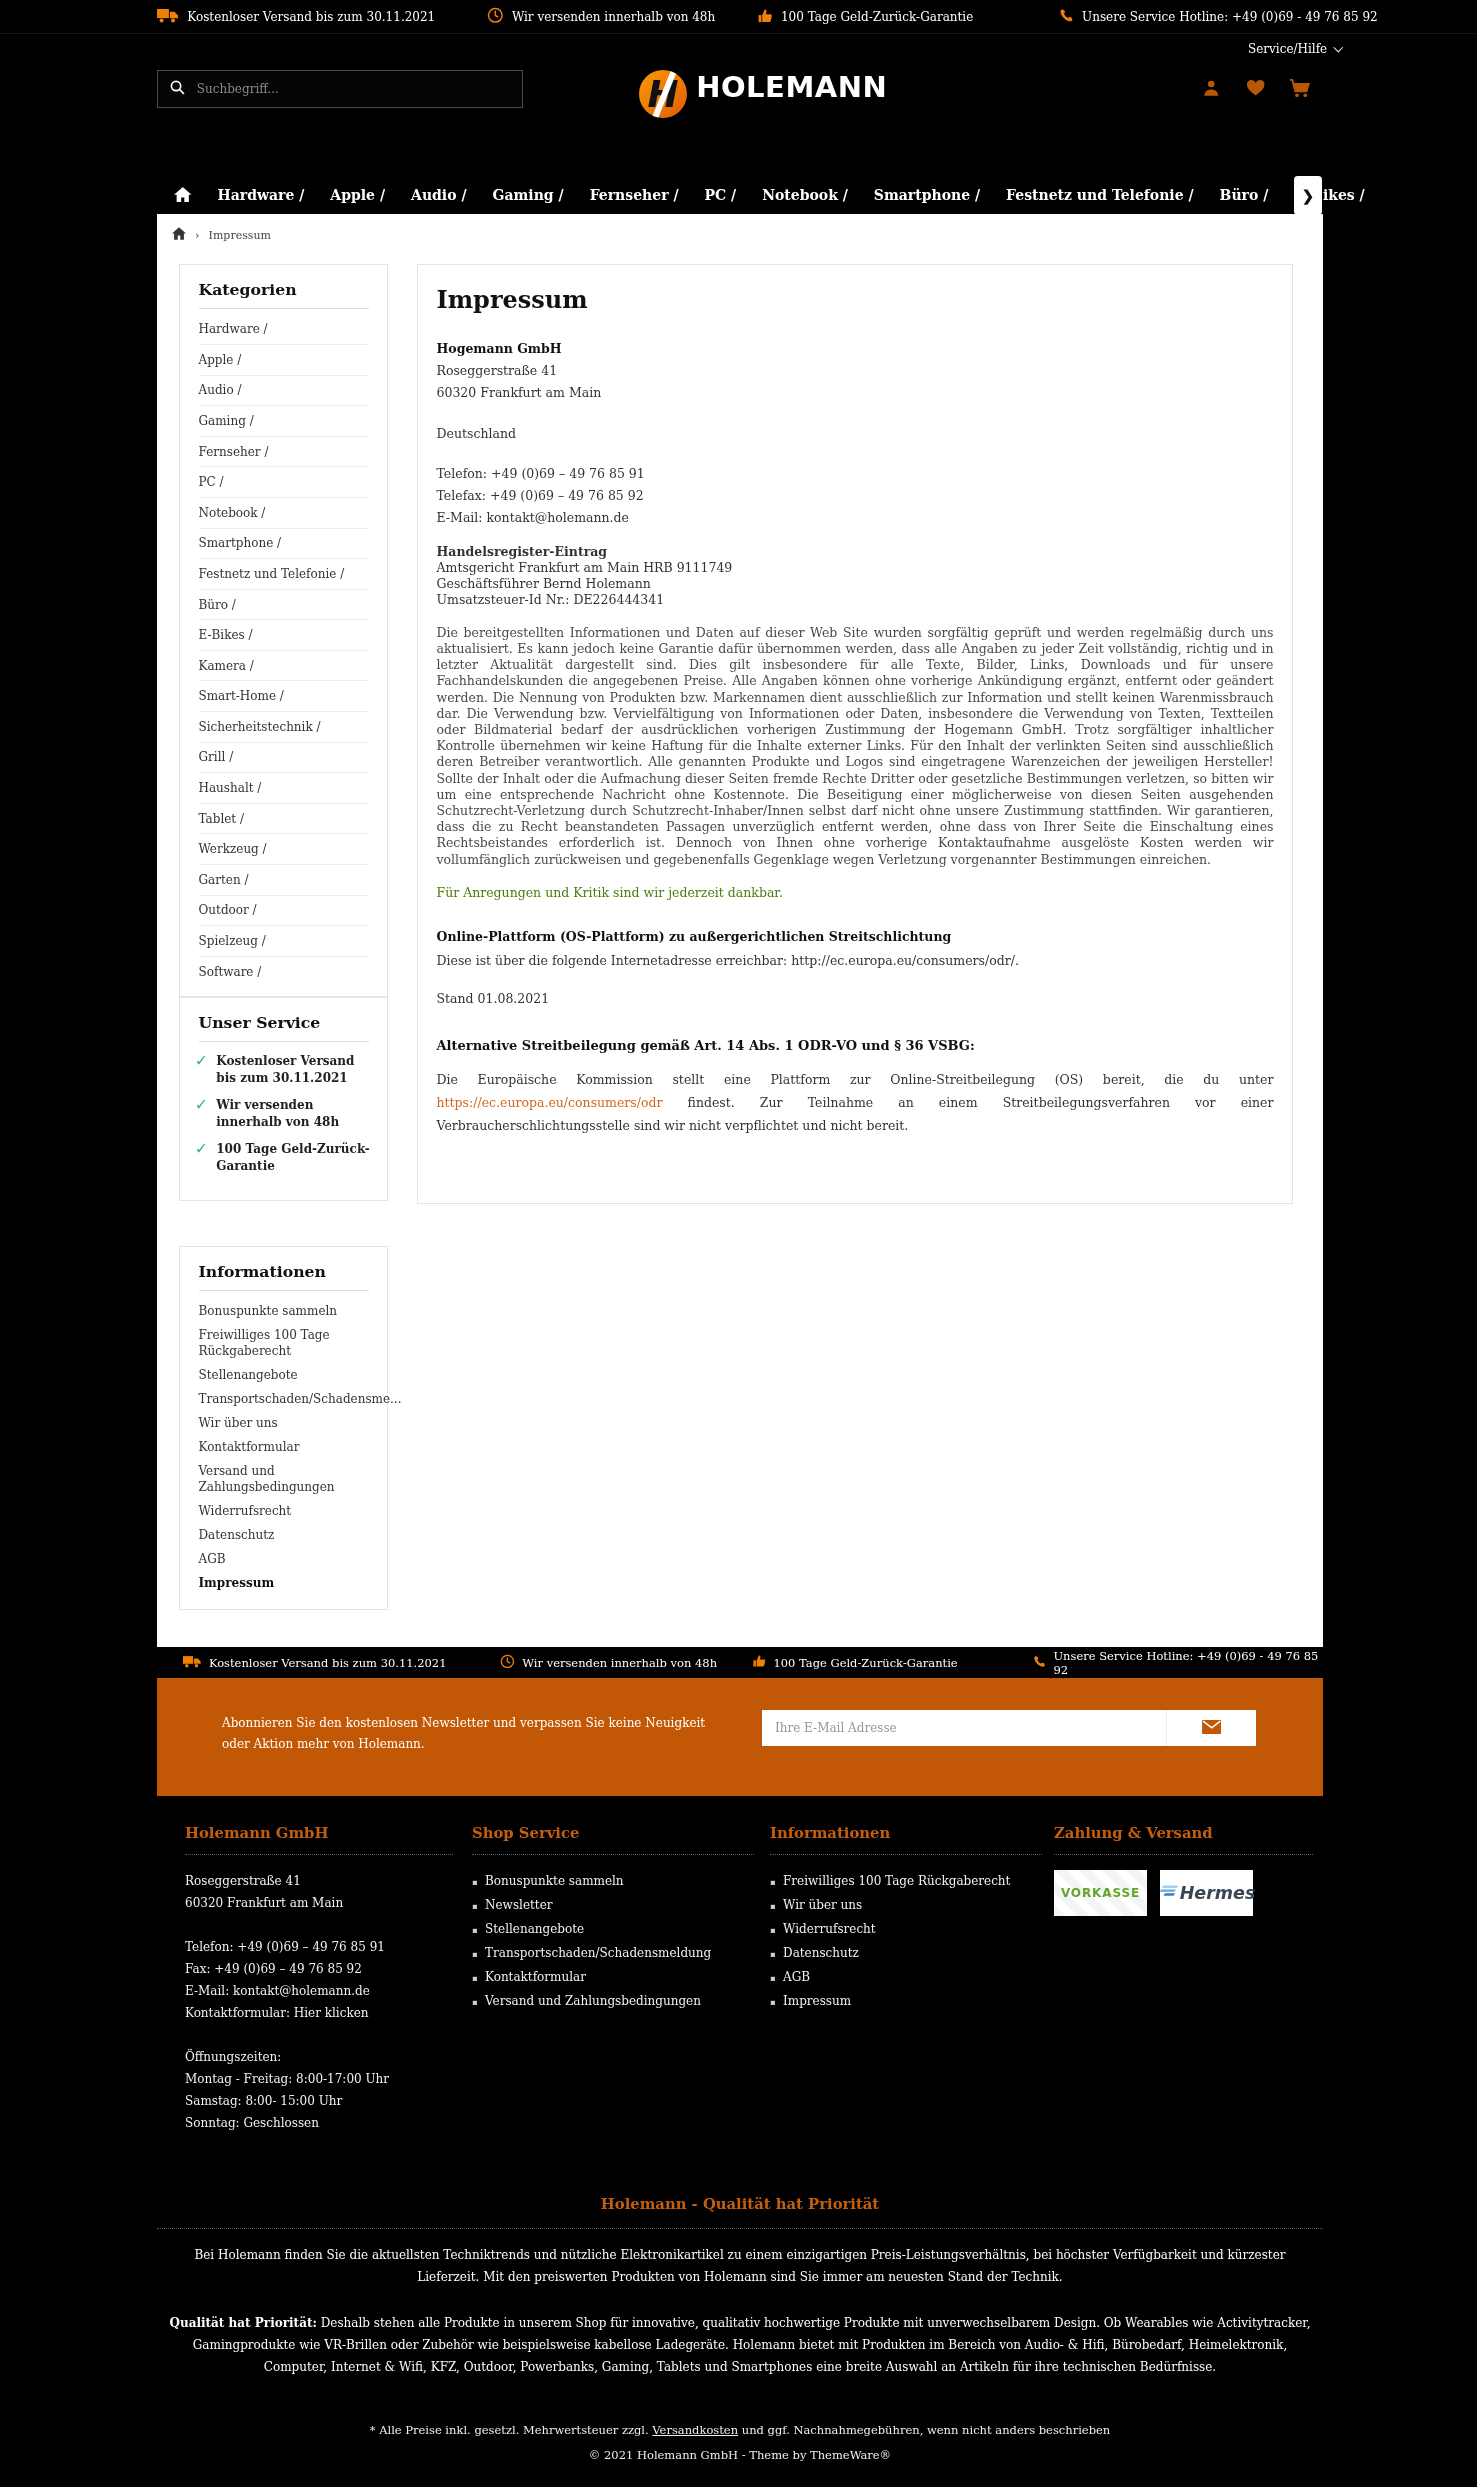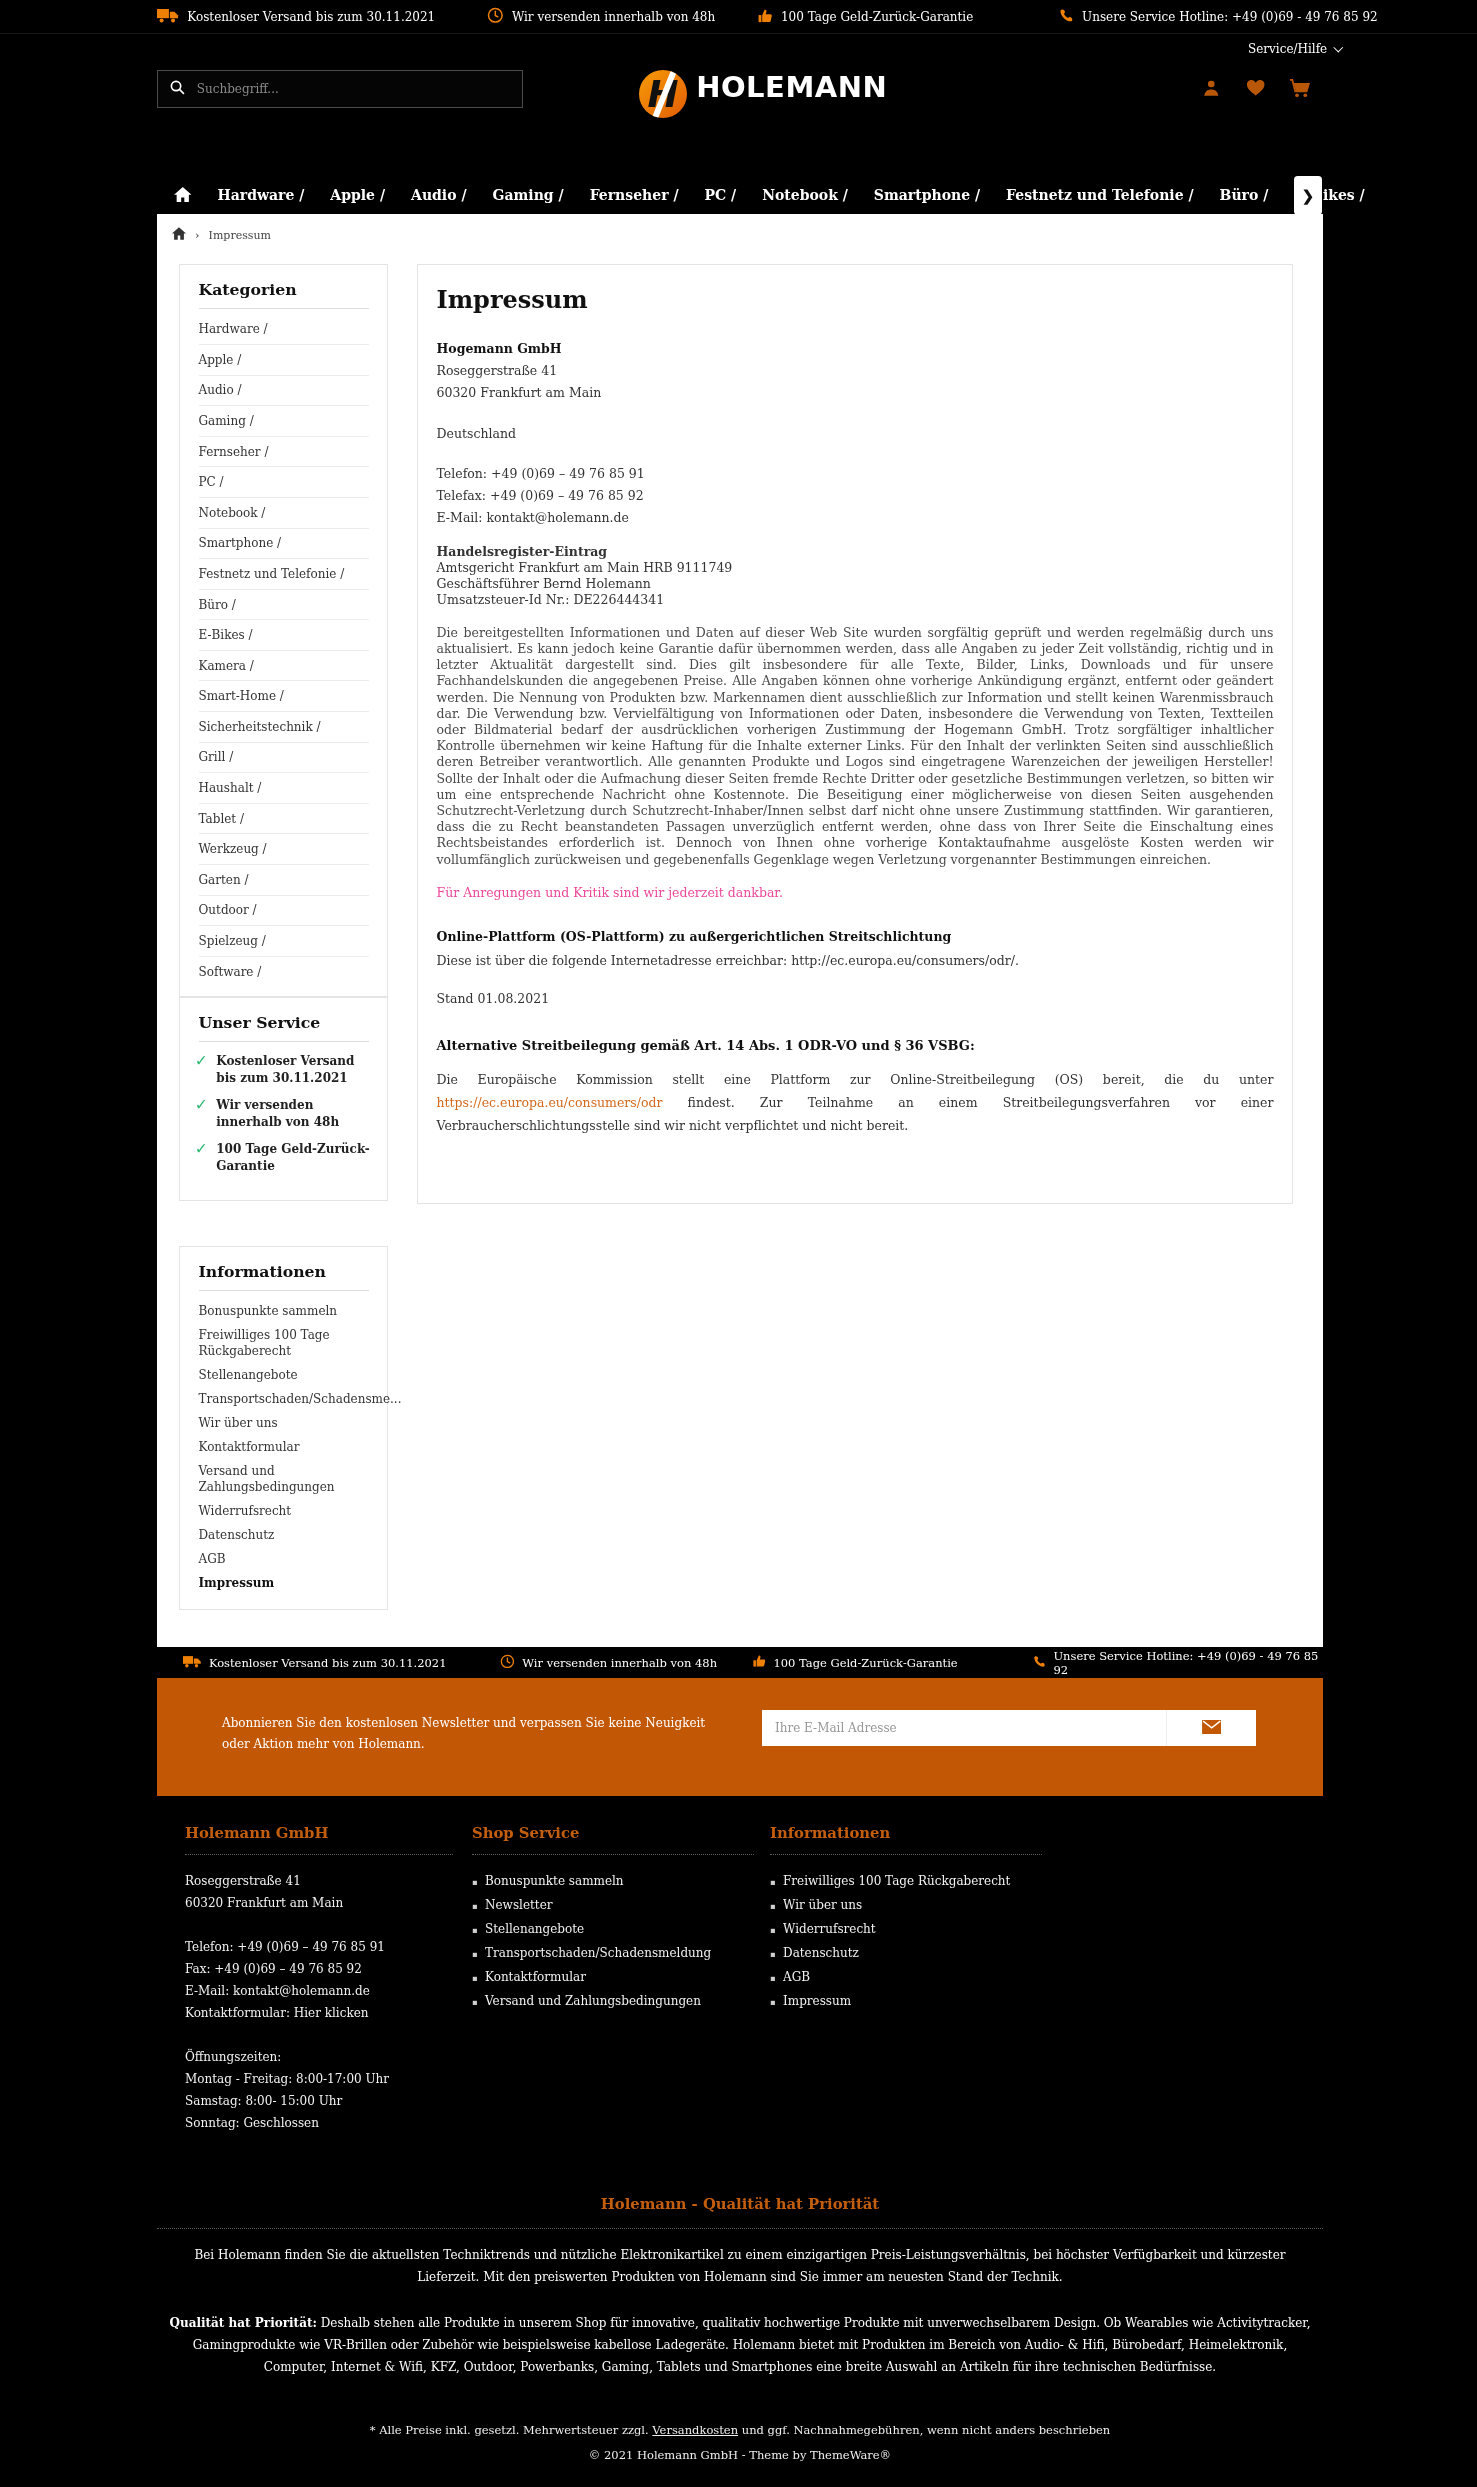--- a/index.html
+++ b/index.html
@@ -80,21 +80,21 @@
   .main-box{position:absolute;left:260px;top:50px;width:876px;height:940px;background:#fff;
             border:0.9px solid #e4e4e4;padding:14.8px 18.5px;overflow:hidden;color:#333;}
   .main-box h1{font-size:24px;font-weight:bold;color:#111;margin:5.5px 0 24px;}
   .line{font-size:12.5px;line-height:22px;color:#333;}
   .bold{font-weight:bold;color:#111;}
   .gap20{height:18.5px;}
   .gap16{height:14.8px;}
   .reg-line{font-size:12.5px;line-height:16px;color:#333;}
   .disclaimer{margin-top:16.6px;font-size:12.5px;line-height:16.2px;color:#4a4a4a;
               text-align:justify;}
-  .thanks{margin-top:17.5px;font-size:12.5px;color:#ec4899;}
+  .thanks{margin-top:17.5px;font-size:12.5px;color:#4d7c0f;}
   .os-block{margin-top:29px;}
   .os-title{font-size:12.5px;font-weight:bold;color:#111;}
   .os-line{margin-top:9.2px;font-size:12.5px;color:#333;}
   .stand{margin-top:23px;font-size:12.5px;color:#333;}
   .adr-head{margin-top:32px;font-size:13px;font-weight:bold;color:#111;}
   .adr-para{margin-top:14.8px;font-size:12.5px;line-height:23px;color:#333;text-align:justify;}
   .lnk-orange{color:#d2691e;cursor:pointer;}
 
   
   .uspbar2{position:absolute;top:1647px;left:157px;width:1166px;height:31px;background:#000;}
@@ -469,20 +469,39 @@
       <div class="f-link">
           <span class="f-bullet">▪</span>
           <span>AGB</span>
         </div>
       <div class="f-link">
           <span class="f-bullet">▪</span>
           <span>Impressum</span>
         </div>
     </div>
 
+    <div class="fcol fcol-4">
+      <div class="f-head">Zahlung &amp; Versand</div>
+      <div class="f-sep"></div>
+      <div class="badges">
+        <div class="badge vorkasse">
+          <span class="vorkasse-txt">VORKASSE</span>
+        </div>
+        <div class="badge">
+          <span class="hermes-wrap">
+            <span><svg width="20.3" height="14" viewBox="0 0 26 18">
+                  <path fill="#a6cdea" d="M7 2h19l-2 3H5z"></path>
+                  <path fill="#5fa8dc" d="M4 7h19l-2 3H2z"></path>
+                  <path fill="#2f7fc1" d="M9 12h13l-2 3H7z"></path>
+                </svg></span>
+            <span class="hermes-txt">Hermes</span>
+          </span>
+        </div>
+      </div>
+    </div>
   </div>
 
   <div class="bottom">
     <div class="b-head">Holemann - Qualität hat Priorität</div>
     <div class="b-sep"></div>
     <div class="b-para">Bei Holemann finden Sie die aktuellsten Techniktrends und nützliche Elektronikartikel zu einem einzigartigen Preis-Leistungsverhältnis, bei höchster Verfügbarkeit und kürzester Lieferzeit. Mit den preiswerten Produkten von Holemann sind Sie immer am neuesten Stand der Technik.</div>
     <div class="b-para b-para2"><span class="bold" style="color:#fff">Qualität hat Priorität:</span><span> Deshalb stehen alle Produkte in unserem Shop für innovative, qualitativ hochwertige Produkte mit unverwechselbarem Design. Ob Wearables wie Activitytracker, Gamingprodukte wie VR-Brillen oder Zubehör wie beispielsweise kabellose Ladegeräte. Holemann bietet mit Produkten im Bereich von Audio- &amp; Hifi, Bürobedarf, Heimelektronik, Computer, Internet &amp; Wifi, KFZ, Outdoor, Powerbanks, Gaming, Tablets und Smartphones eine breite Auswahl an Artikeln für ihre technischen Bedürfnisse.</span></div>
     <div class="b-note"><span>* Alle Preise inkl. gesetzl. Mehrwertsteuer zzgl. </span><span class="ul">Versandkosten</span><span> und ggf. Nachnahmegebühren, wenn nicht anders beschrieben</span></div>
     <div class="b-copy">© 2021 Holemann GmbH - Theme by ThemeWare®</div>
   </div>

